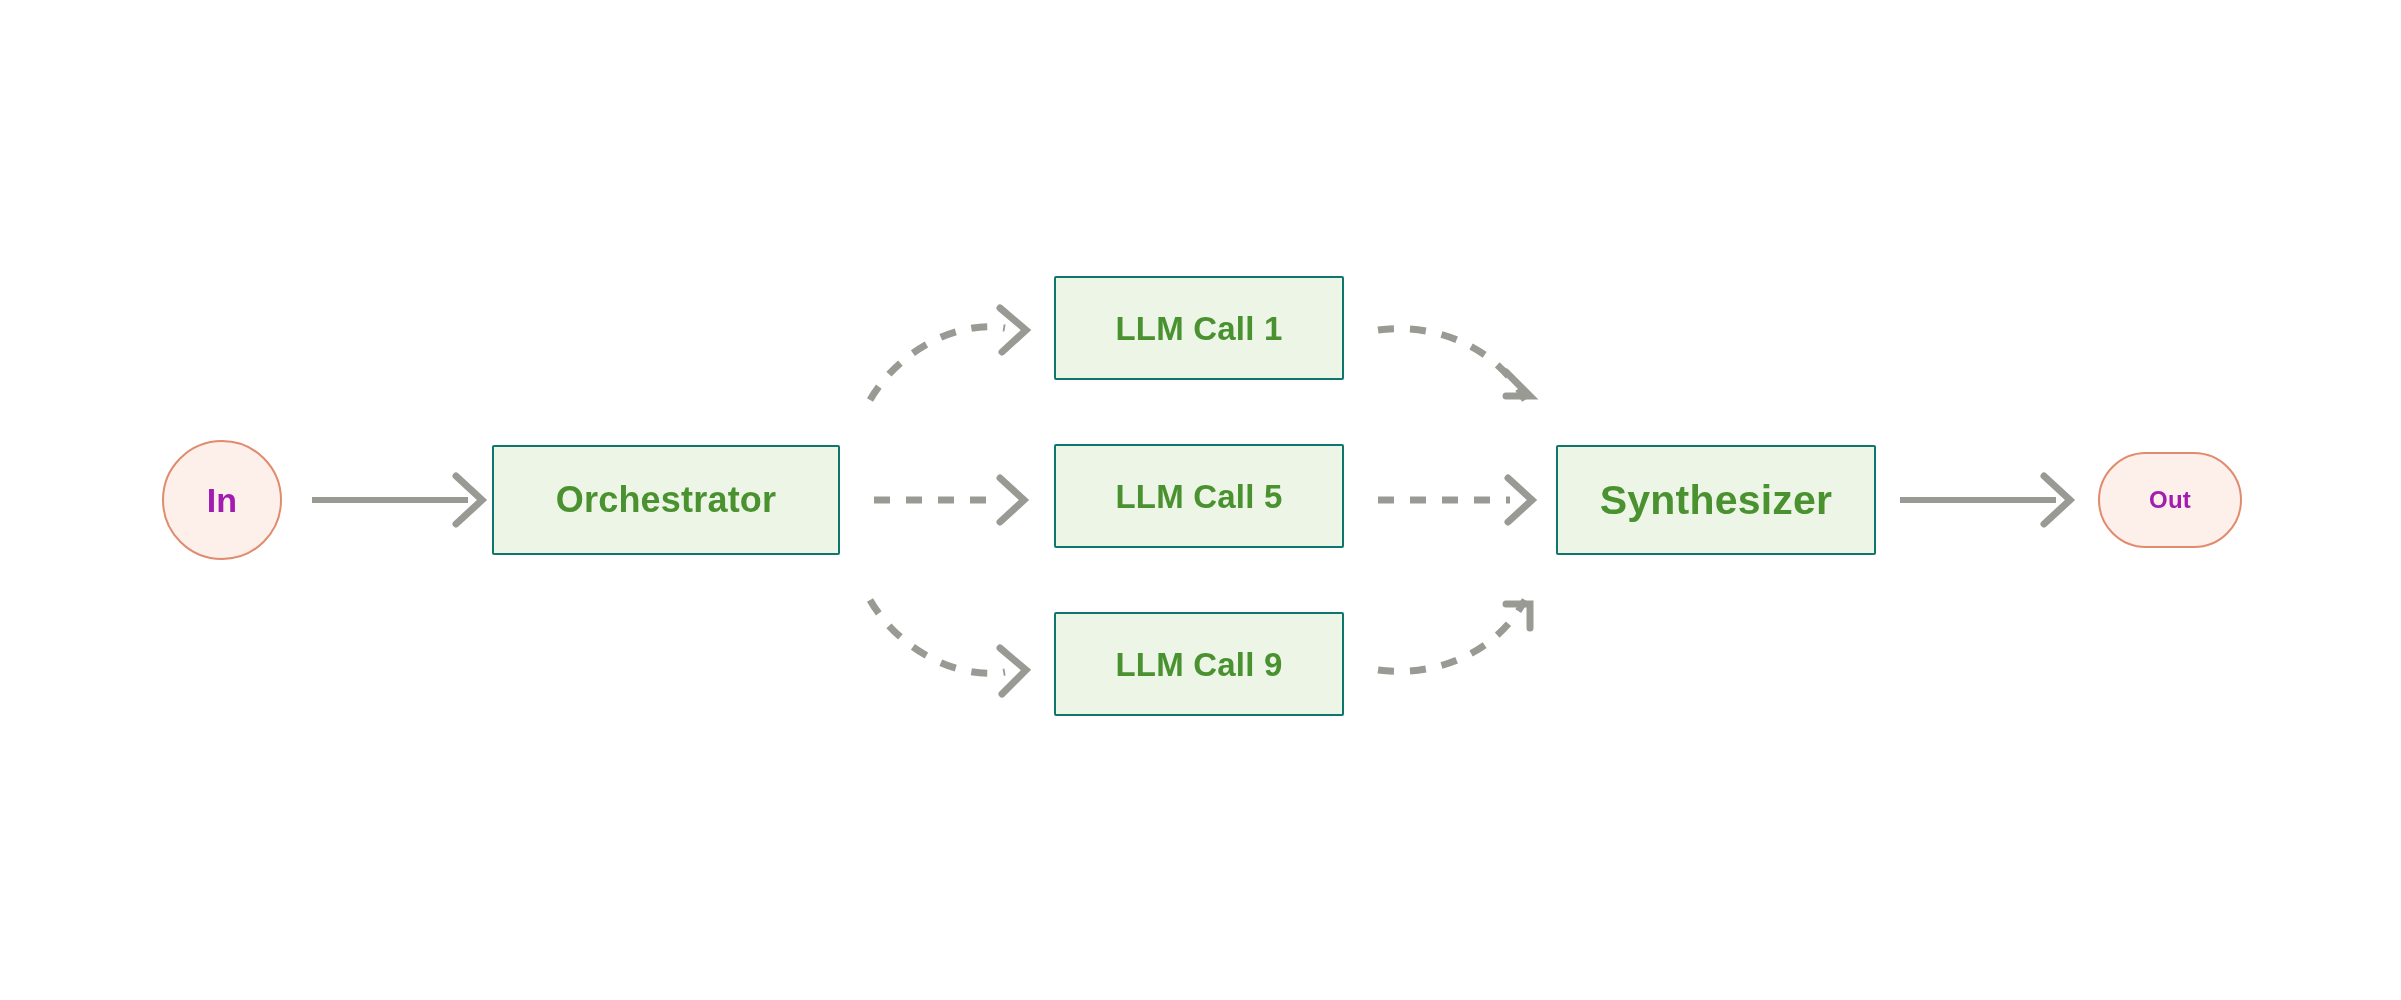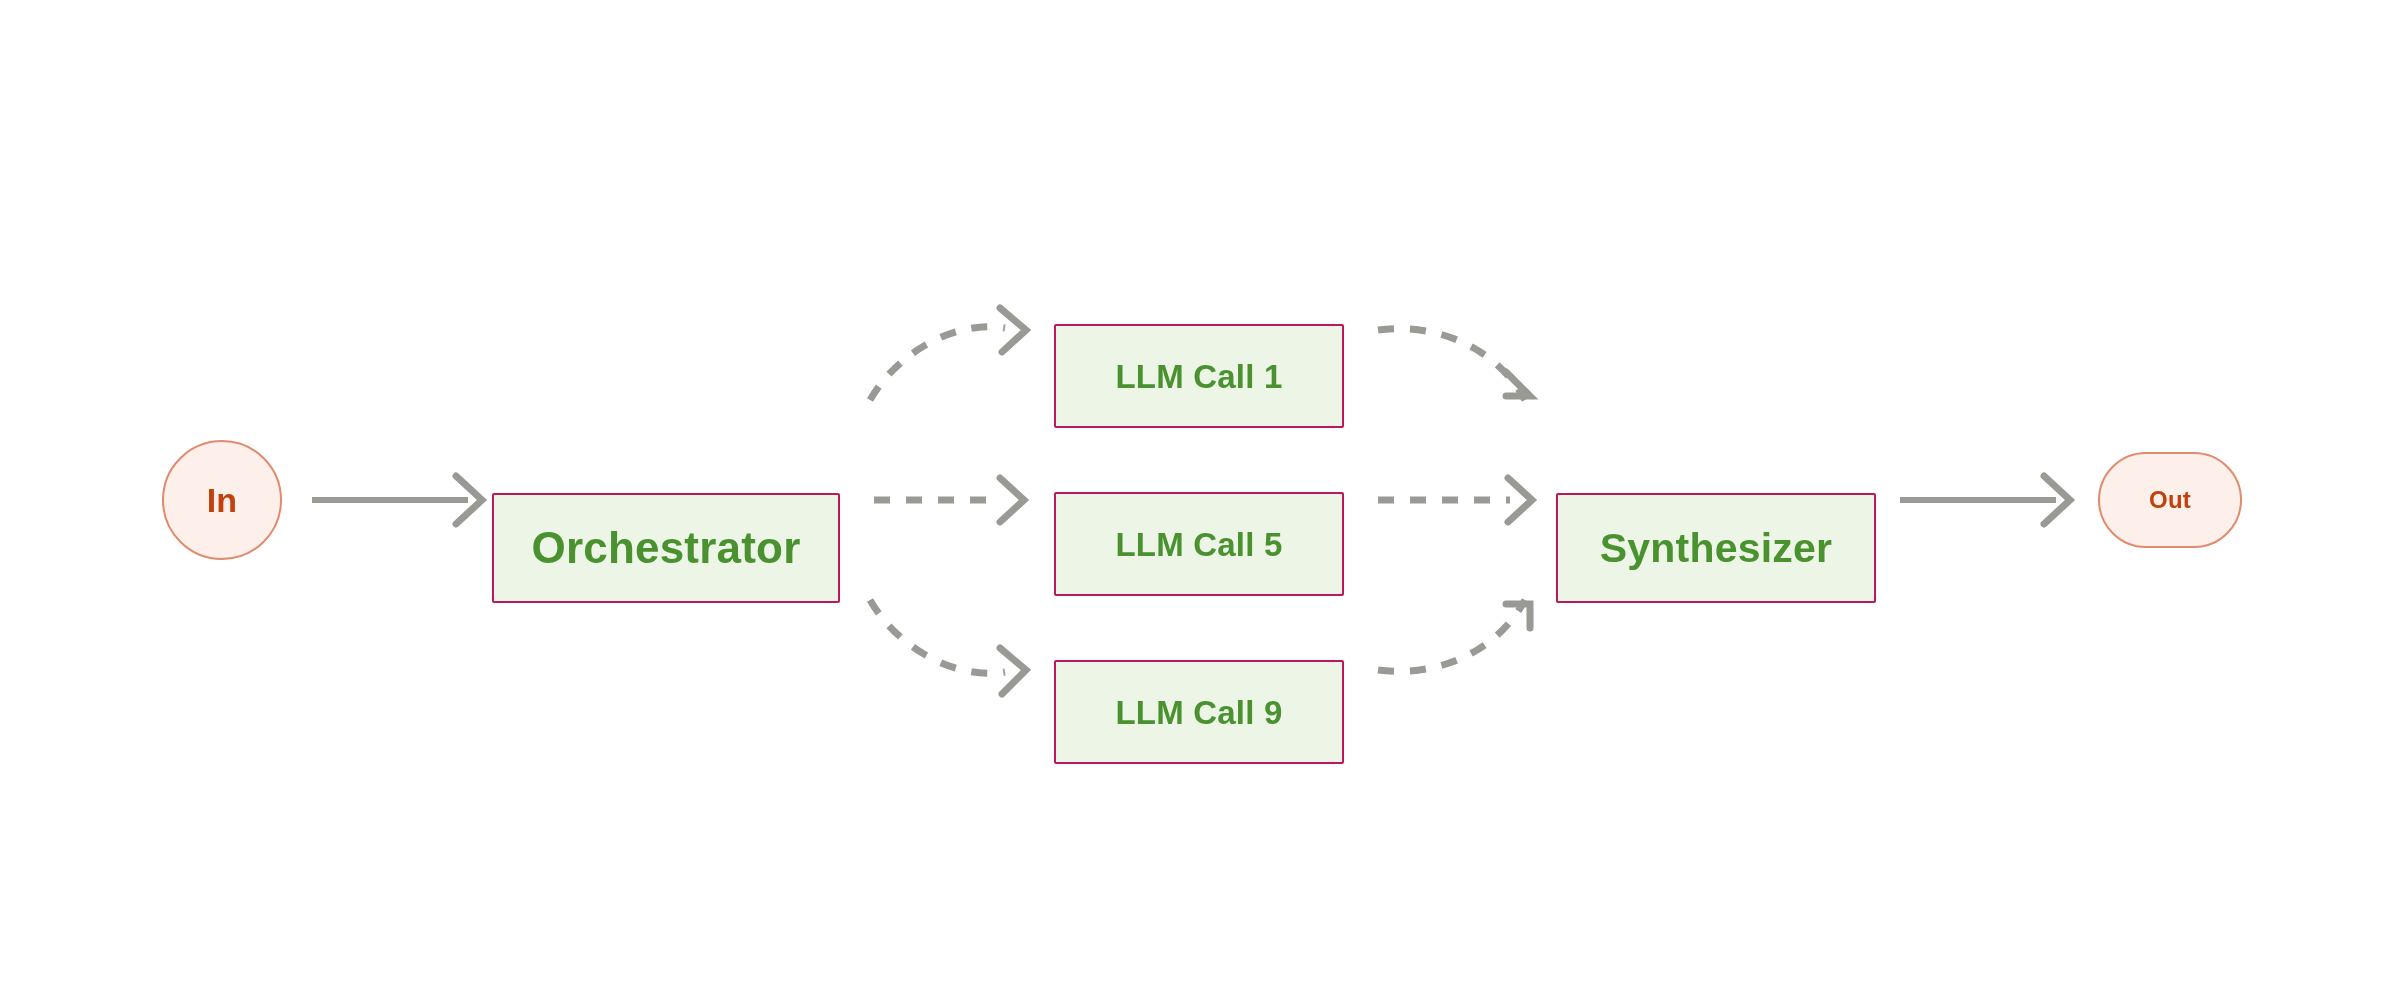--- a/index.html
+++ b/index.html
@@ -41,48 +41,47 @@
     letter-spacing: 0.2px;
     white-space: nowrap;
   }
 
   
   .node-terminal {
     background: #fdf0eb;
     border: 2px solid #e08b6d;
   }
   .node-terminal .node-label {
-    color: #c2410c;
+    color: #a21caf;
   }
   .node-circle { border-radius: 50%; }
   .node-pill   { border-radius: 999px; }
 
   
   .node-process {
     background: #edf5e7;
-    border: 2px solid #be185d;
+    border: 2px solid #0f766e;
     border-radius: 2px;
-    margin-top: 48px;
   }
   .node-process .node-label {
     color: #4a9130;
   }
 
   
   #node-in         { left: 162px;  top: 440px; width: 120px; height: 120px; }
   #node-orchestrator{ left: 492px;  top: 445px; width: 348px; height: 110px; }
   #node-llm-1      { left: 1054px; top: 276px; width: 290px; height: 104px; }
   #node-llm-2      { left: 1054px; top: 444px; width: 290px; height: 104px; }
   #node-llm-3      { left: 1054px; top: 612px; width: 290px; height: 104px; }
   #node-synthesizer{ left: 1556px; top: 445px; width: 320px; height: 110px; }
   #node-out        { left: 2098px; top: 452px; width: 144px; height: 96px; }
 
   #node-in .node-label          { font-size: 34px; }
   #node-out .node-label         { font-size: 24px; }
-  #node-orchestrator .node-label{ font-size: 44px; text-align: center; }
+  #node-orchestrator .node-label{ font-size: 36px; text-align: center; }
   #node-synthesizer .node-label { font-size: 41px; }
   #node-llm-1 .node-label,
   #node-llm-2 .node-label,
   #node-llm-3 .node-label       { font-size: 33px; }
 
   .edge-solid {
     fill: none;
     stroke: #9a9a95;
     stroke-width: 6;
     stroke-linecap: butt;

